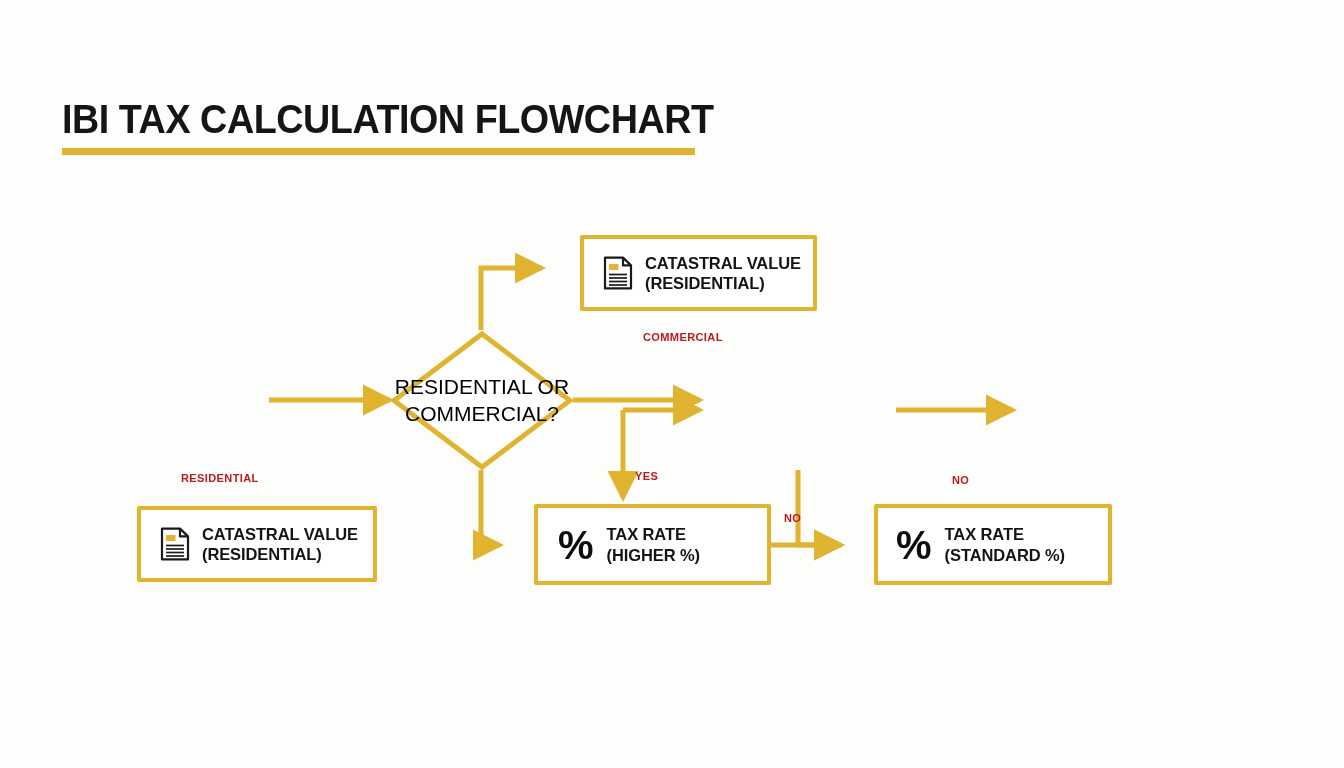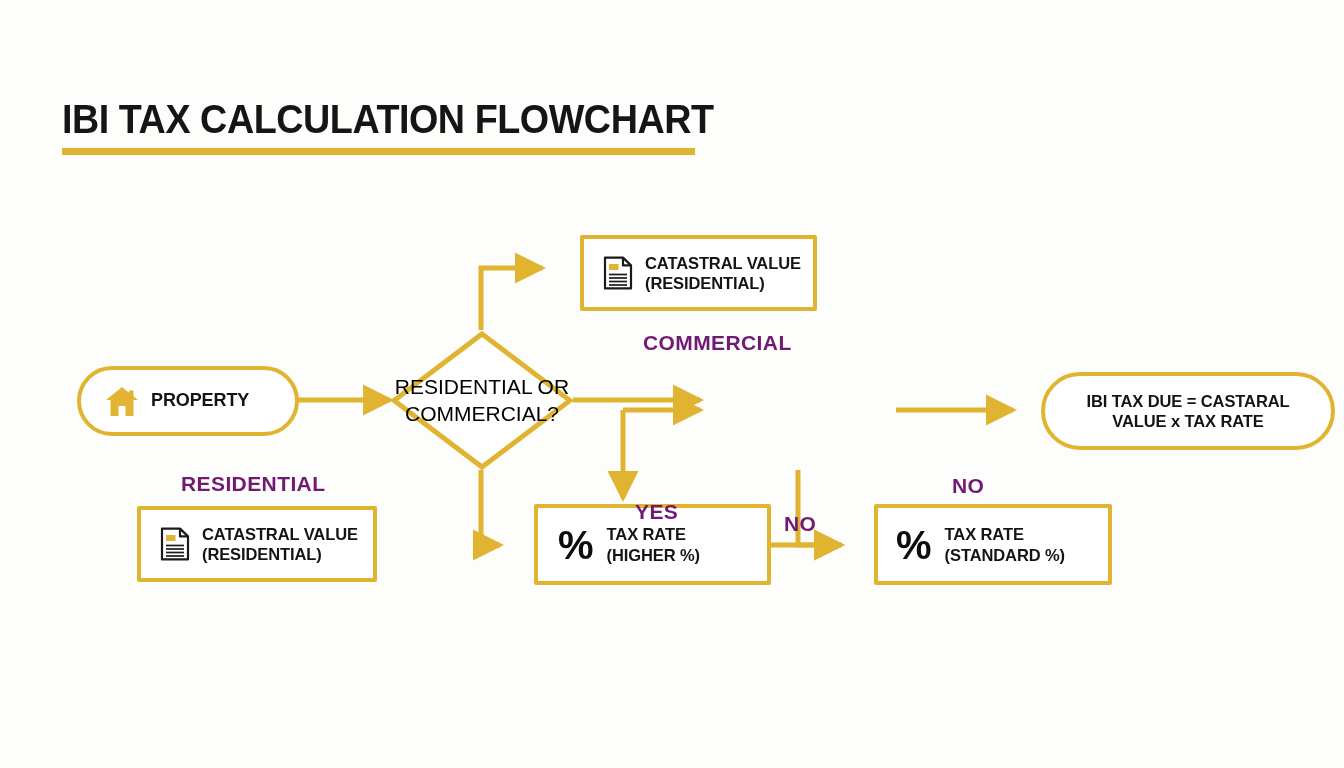--- a/index.html
+++ b/index.html
@@ -98,23 +98,23 @@
     font-weight: bold;
     color: #0d0d0d;
     margin-right: 13px;
     line-height: 0.85;
     font-family: "Liberation Sans", sans-serif;
   }
 
   
   .edge-label {
     position: absolute;
-    font-size: 21px;
-    font-weight: bold;
-    color: #701a75;
+    font-size: 11px;
+    font-weight: bold;
+    color: #b91c1c;
     letter-spacing: 0.4px;
     z-index: 5;
     white-space: nowrap;
   }
 </style>
 </head>
 <body>
 
 <div id="canvas">
 
@@ -145,31 +145,24 @@
       <path d="M798,470 L798,545 L841,545" marker-end="url(#ah)"></path>
 
       <path d="M742,545 L841,545" marker-end="url(#ah)"></path>
 
       <path d="M896,410 L1013,410" marker-end="url(#ah)"></path>
     </g>
   </svg>
 
   <div class="edge-label" style="left:643px; top:331px;">COMMERCIAL</div>
   <div class="edge-label" style="left:181px; top:472px;text-align:right;">RESIDENTIAL</div>
-  <div class="edge-label" style="left:635px; top:500px;">YES</div>
+  <div class="edge-label" style="left:635px; top:470px;">YES</div>
   <div class="edge-label" style="left:784px; top:512px;">NO</div>
   <div class="edge-label" style="left:952px; top:474px;">NO</div>
 
-  <div class="node pill" style="left:48px; top:366px; width:222px; height:70px; padding-left:24px; justify-content:flex-start;">
-    <svg class="icon icon-house" viewBox="0 0 34 31">
-      <path d="M17 1 L33 14 L28.5 14 L28.5 30 L20.5 30 L20.5 20 L13.5 20 L13.5 30 L5.5 30 L5.5 14 L1 14 Z" fill="#e3b336"></path>
-      <rect x="24" y="4.5" width="4.5" height="6" fill="#e3b336"></rect>
-    </svg>
-    <span class="node-text" style="font-size:18px;">PROPERTY</span>
-  </div>
 
   <div class="diamond-wrap" style="left:390px; top:330px; width:184px; height:141px;">
     <svg class="diamond-shape" viewBox="0 0 184 141">
       <path d="M92 4 L180 70.5 L92 137 L4 70.5 Z" fill="#ffffff" stroke="#e0b430" stroke-width="5" stroke-linejoin="miter"></path>
     </svg>
     <div class="diamond-label">RESIDENTIAL OR
 COMMERCIAL?</div>
   </div>
 
   <div class="node rect" style="left:551px; top:235px; width:237px; height:76px; padding-left:19px; justify-content:flex-start;">
@@ -182,24 +175,20 @@
         <line x1="6" y1="22" x2="24" y2="22"></line>
         <line x1="6" y1="25.5" x2="24" y2="25.5"></line>
         <line x1="6" y1="29" x2="24" y2="29"></line>
       </g>
     </svg>
     <span class="node-text">CATASTRAL VALUE
 (RESIDENTIAL)</span>
   </div>
 
 
-  <div class="node pill" style="left:1012px; top:372px; width:294px; height:78px;">
-    <span class="node-text" style="text-align:center;">IBI TAX DUE = CASTARAL
-VALUE x TAX RATE</span>
-  </div>
 
   <div class="node rect" style="left:108px; top:506px; width:240px; height:76px; padding-left:19px; justify-content:flex-start;">
     <svg class="icon icon-doc" viewBox="0 0 30 34">
       <path d="M2 1.6 H20 L28 9.4 V32.4 H2 Z" fill="#ffffff" stroke="#1a1a1a" stroke-width="2.2" stroke-linejoin="round"></path>
       <path d="M20 1.6 V9.4 H28" fill="none" stroke="#1a1a1a" stroke-width="2.2" stroke-linejoin="round"></path>
       <rect x="6" y="8" width="9.5" height="6" fill="#e3b336"></rect>
       <g stroke="#1a1a1a" stroke-width="1.7">
         <line x1="6" y1="18.5" x2="24" y2="18.5"></line>
         <line x1="6" y1="22" x2="24" y2="22"></line>
         <line x1="6" y1="25.5" x2="24" y2="25.5"></line>

